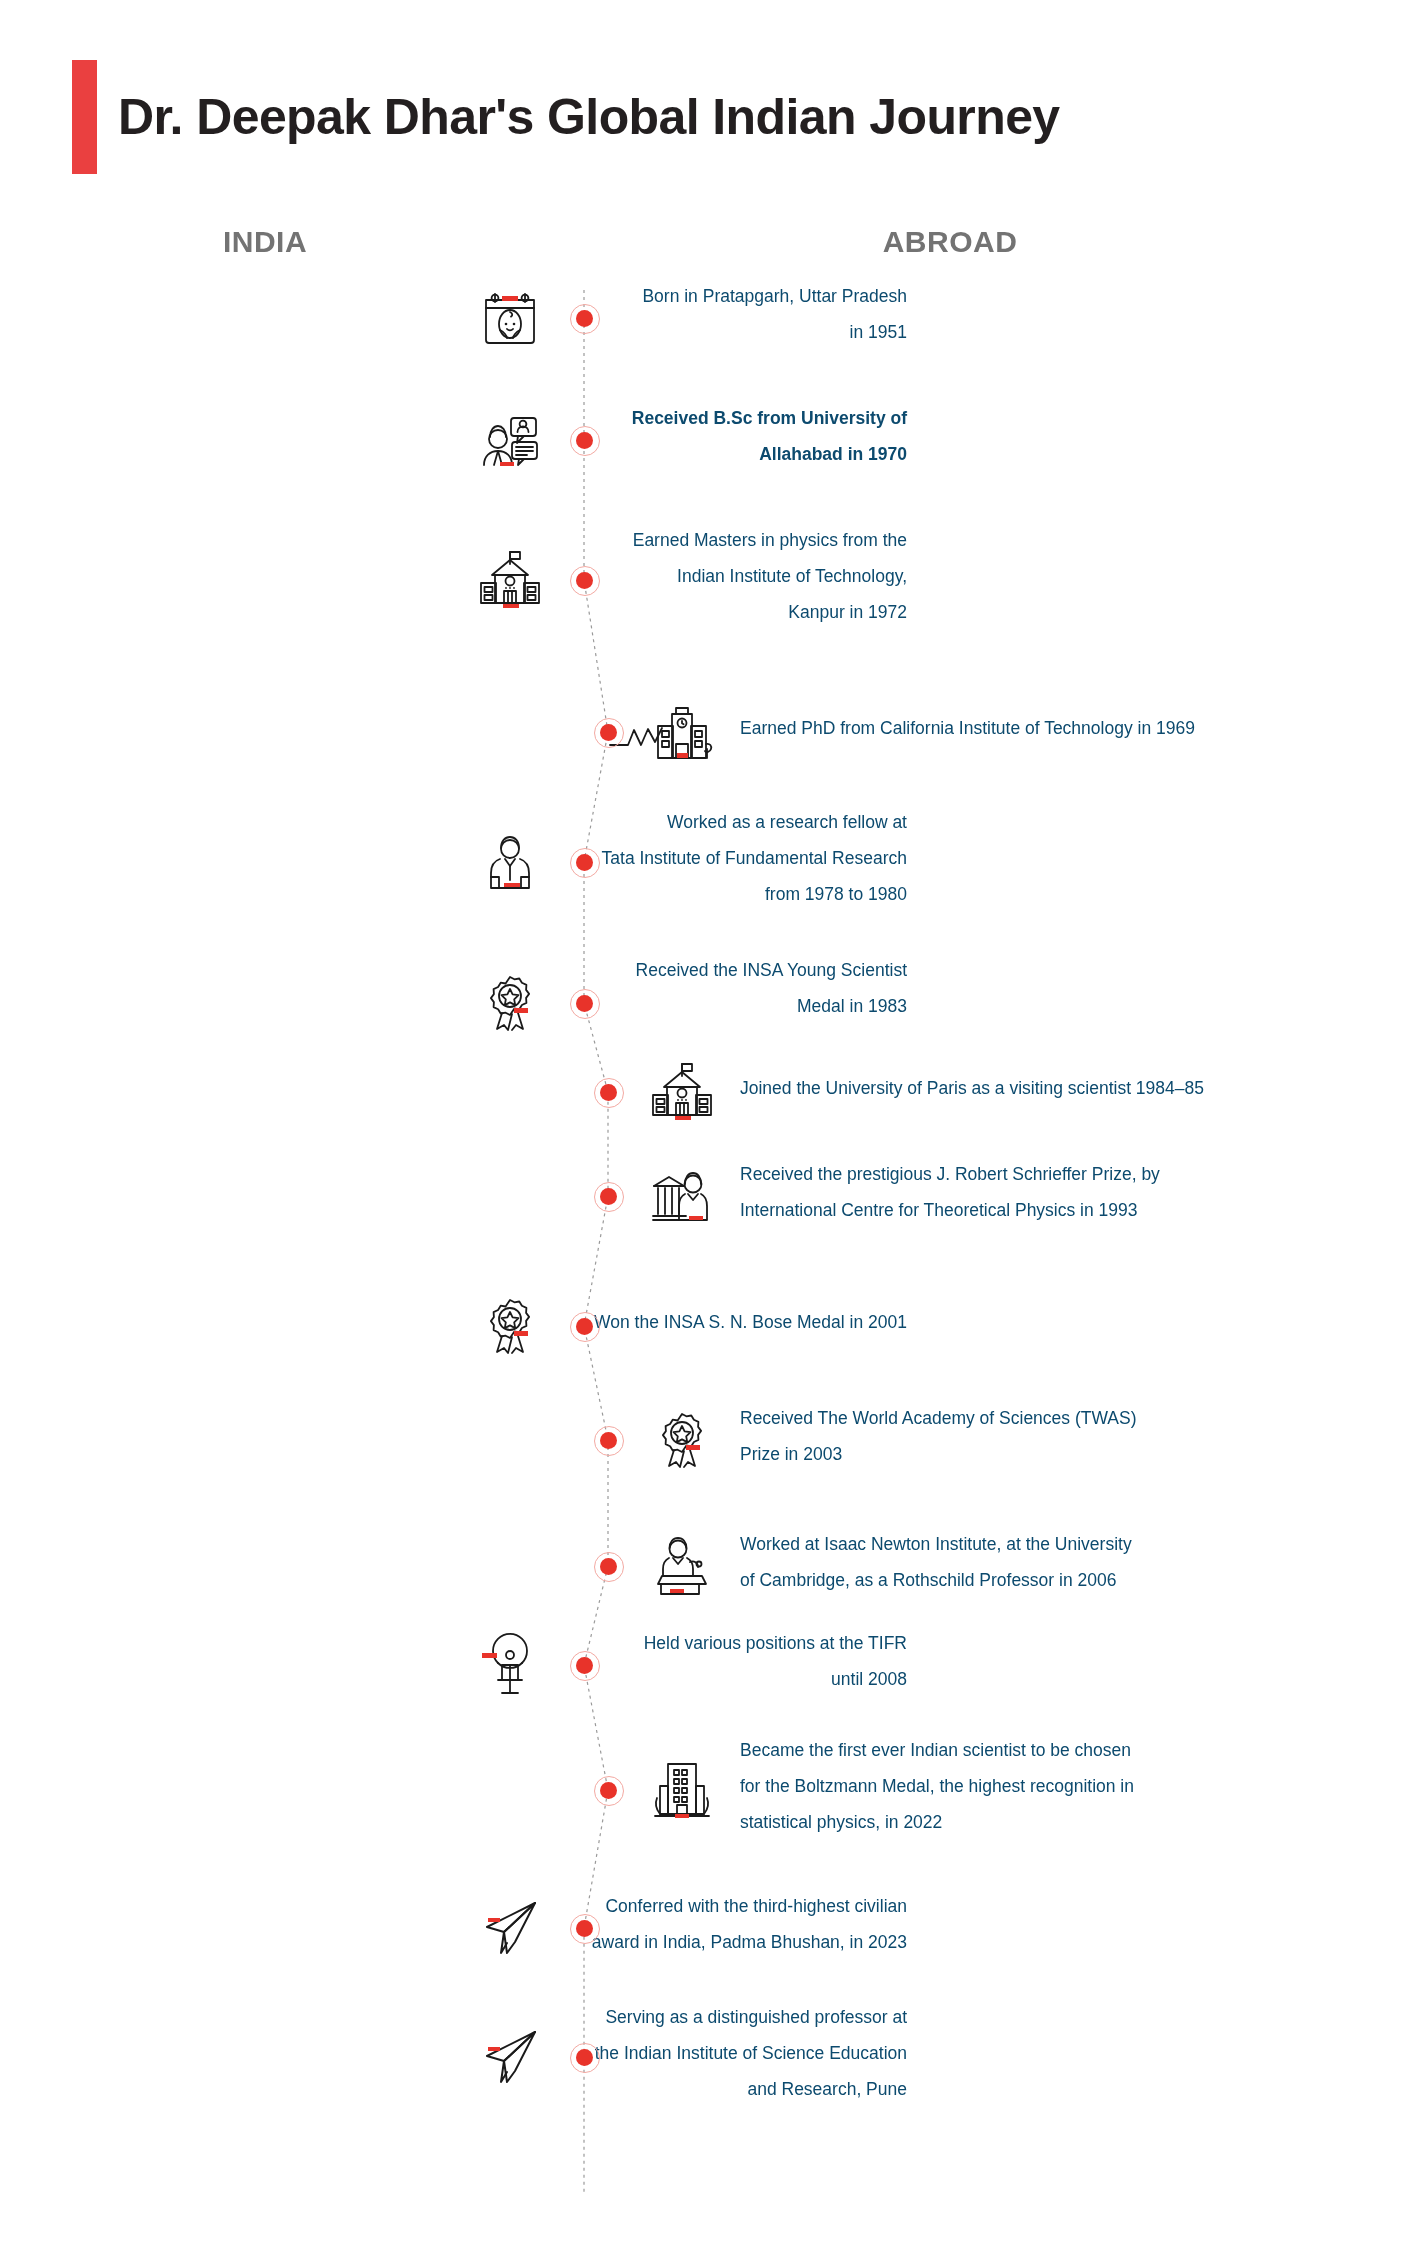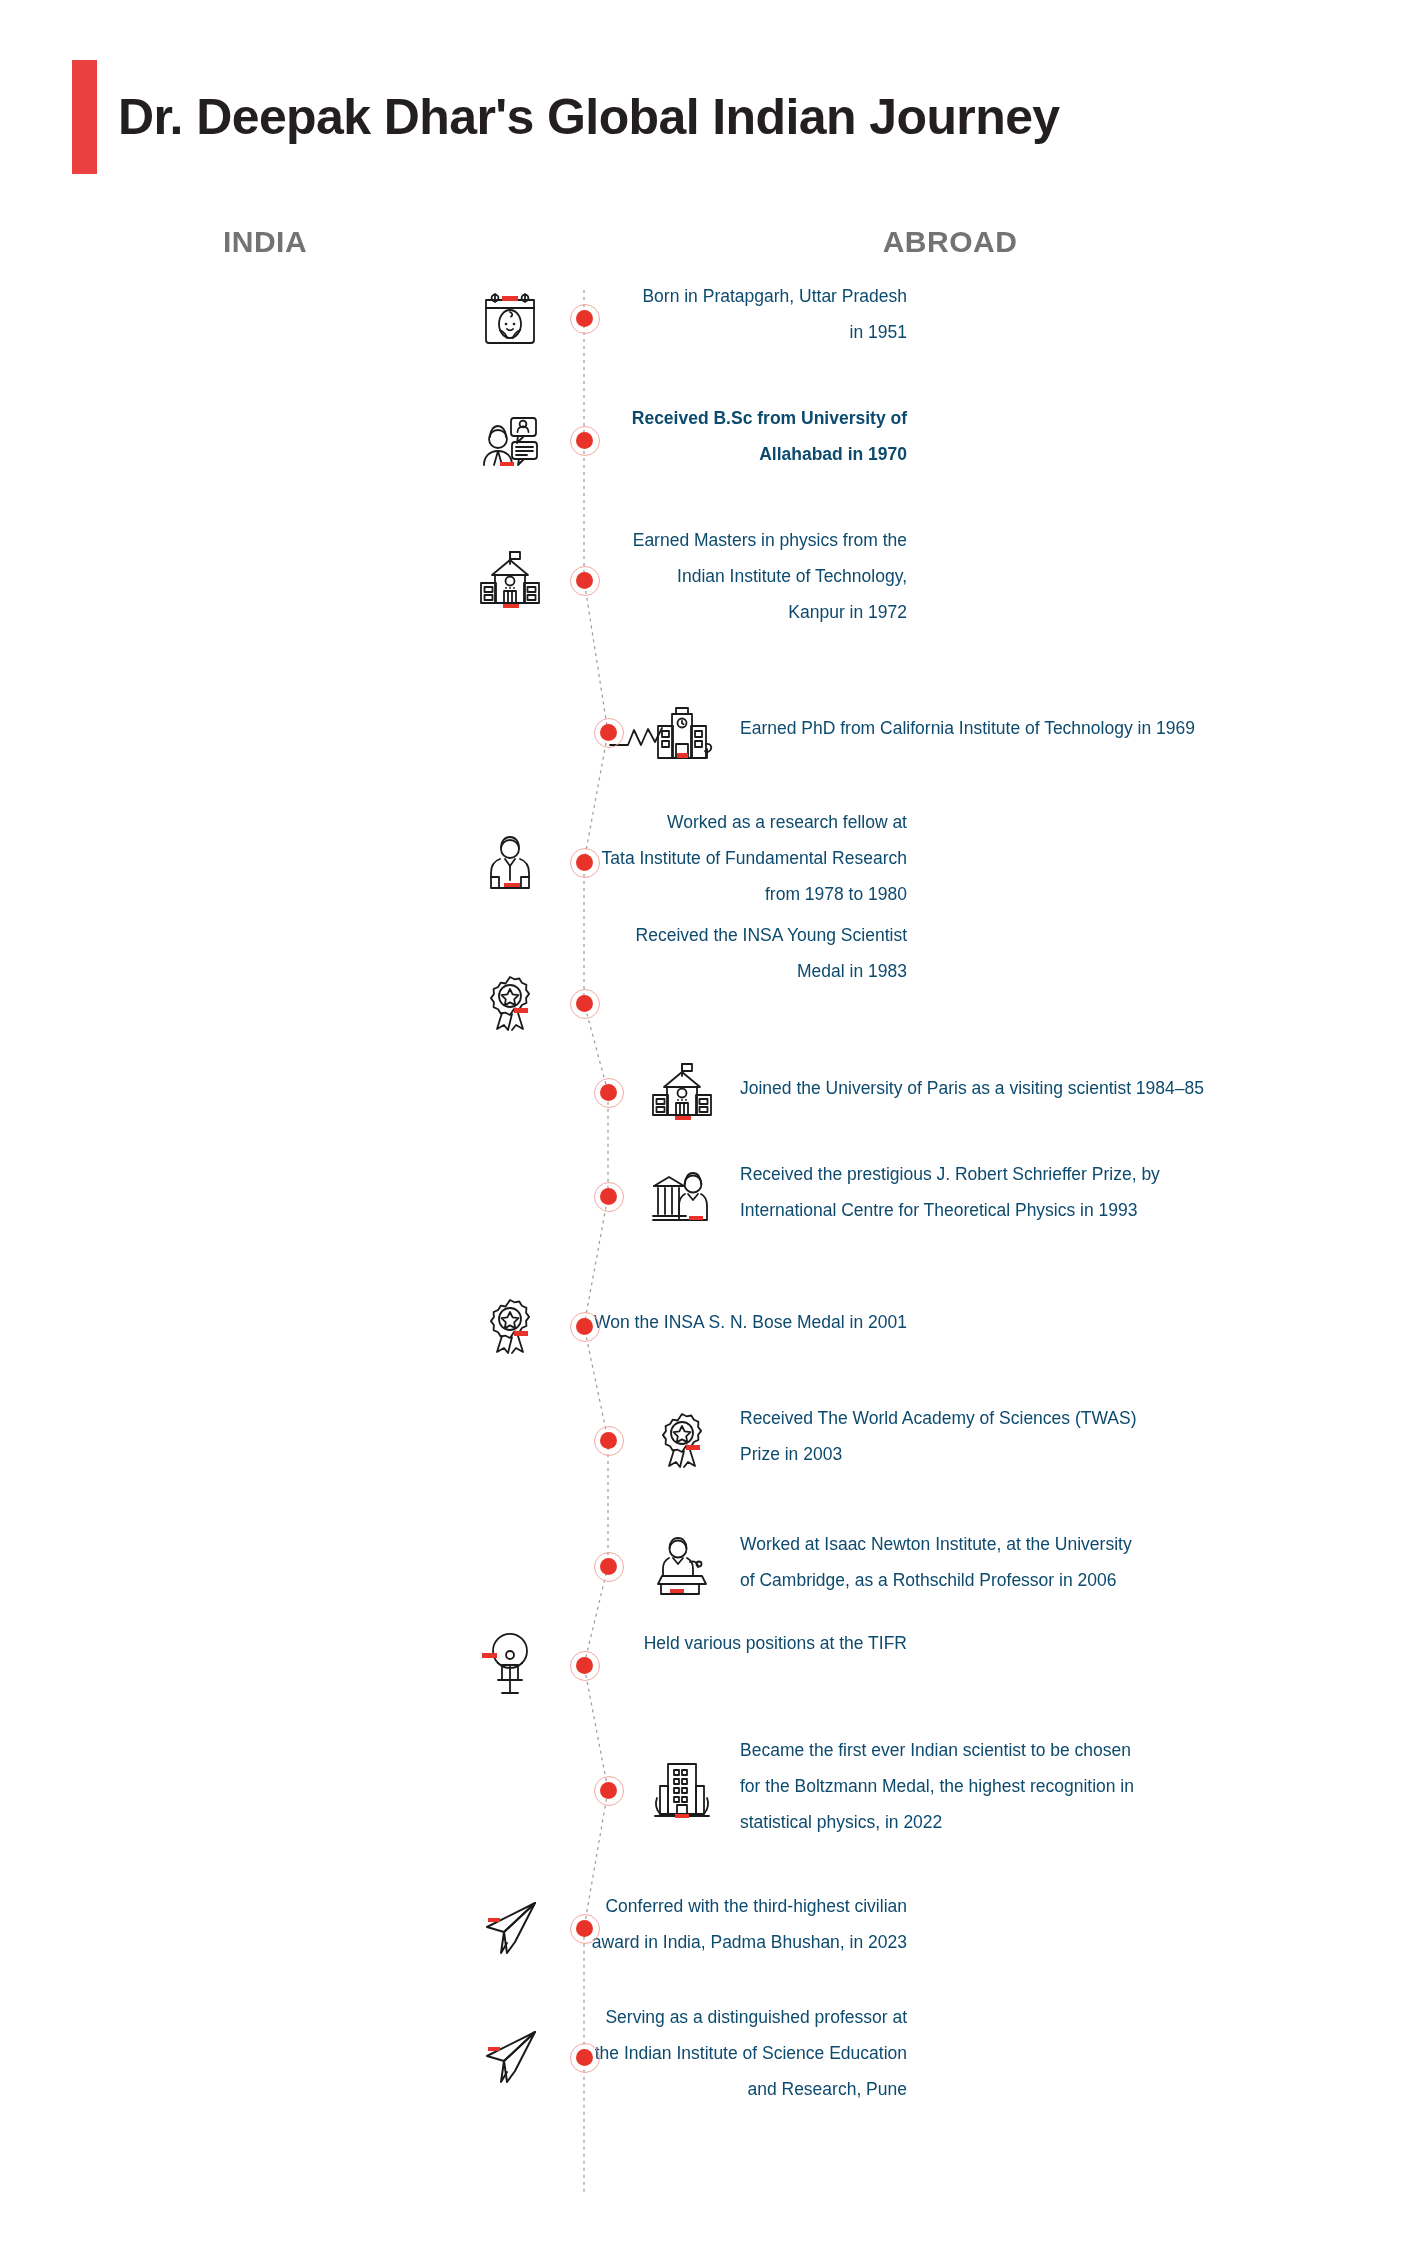--- a/index.html
+++ b/index.html
@@ -208,21 +208,21 @@
           <path d="M13 47h8v11M51 47h-8v11"></path>
           <rect x="26" y="53" width="16" height="4" fill="#e8332a" stroke="none"></rect>
         </svg>
       </div>
       <div class="dot" style="left: 570px; top: 848px;">
         <span class="ring"></span>
         <span class="core"></span>
       </div>
     </div>
     <div class="row left" style="top: 0px;">
-      <div class="txt" style="top: 917px;">
+      <div class="txt" style="top: 952px;">
         <div>Received the INSA Young Scientist</div>
         <div>Medal in 1983</div>
       </div>
       <div class="icon-wrap" style="top: 971px;">
         <svg viewBox="0 0 64 64" fill="none" stroke="#1a1a1a" stroke-width="1.8" stroke-linecap="round" stroke-linejoin="round">
           <path d="M32 6l4.4 2.3 4.9-.8 2.6 4.3 4.5 2.1-.3 5 3 4-3 4 .3 5-4.5 2.1-2.6 4.3-4.9-.8L32 44l-4.4-2.3-4.9.8-2.6-4.3-4.5-2.1.3-5-3-4 3-4-.3-5 4.5-2.1 2.6-4.3 4.9.8z"></path>
           <circle cx="32" cy="25" r="11"></circle>
           <path d="M32 18l2.6 5.3 5.9.9-4.3 4.1 1 5.8-5.2-2.7-5.2 2.7 1-5.8-4.3-4.1 5.9-.9z"></path>
           <path d="M24 42l-5 16 7-4 4 5 4-16M40 42l5 16-7-4-4 5"></path>
           <rect x="36" y="37" width="14" height="5" fill="#e8332a" stroke="none"></rect>
@@ -344,20 +344,21 @@
         </svg>
       </div>
       <div class="dot" style="left: 594px; top: 1552px;">
         <span class="ring"></span>
         <span class="core"></span>
       </div>
     </div>
     <div class="row left" style="top: 0px;">
       <div class="txt" style="top: 1625px;">
         <div>Held various positions at the TIFR</div>
+        <div>until 2008</div>
       </div>
       <div class="icon-wrap" style="top: 1633px;">
         <svg viewBox="0 0 64 64" fill="none" stroke="#1a1a1a" stroke-width="1.8" stroke-linecap="round" stroke-linejoin="round">
           <path d="M44 30a17 17 0 1 0-24 0"></path>
           <path d="M20 30a17 17 0 0 0 24 0"></path>
           <circle cx="32" cy="22" r="4"></circle>
           <path d="M24 46V32h16v14"></path>
           <line x1="32" y1="32" x2="32" y2="46"></line>
           <line x1="20" y1="47" x2="44" y2="47"></line>
           <line x1="32" y1="48" x2="32" y2="60"></line>

